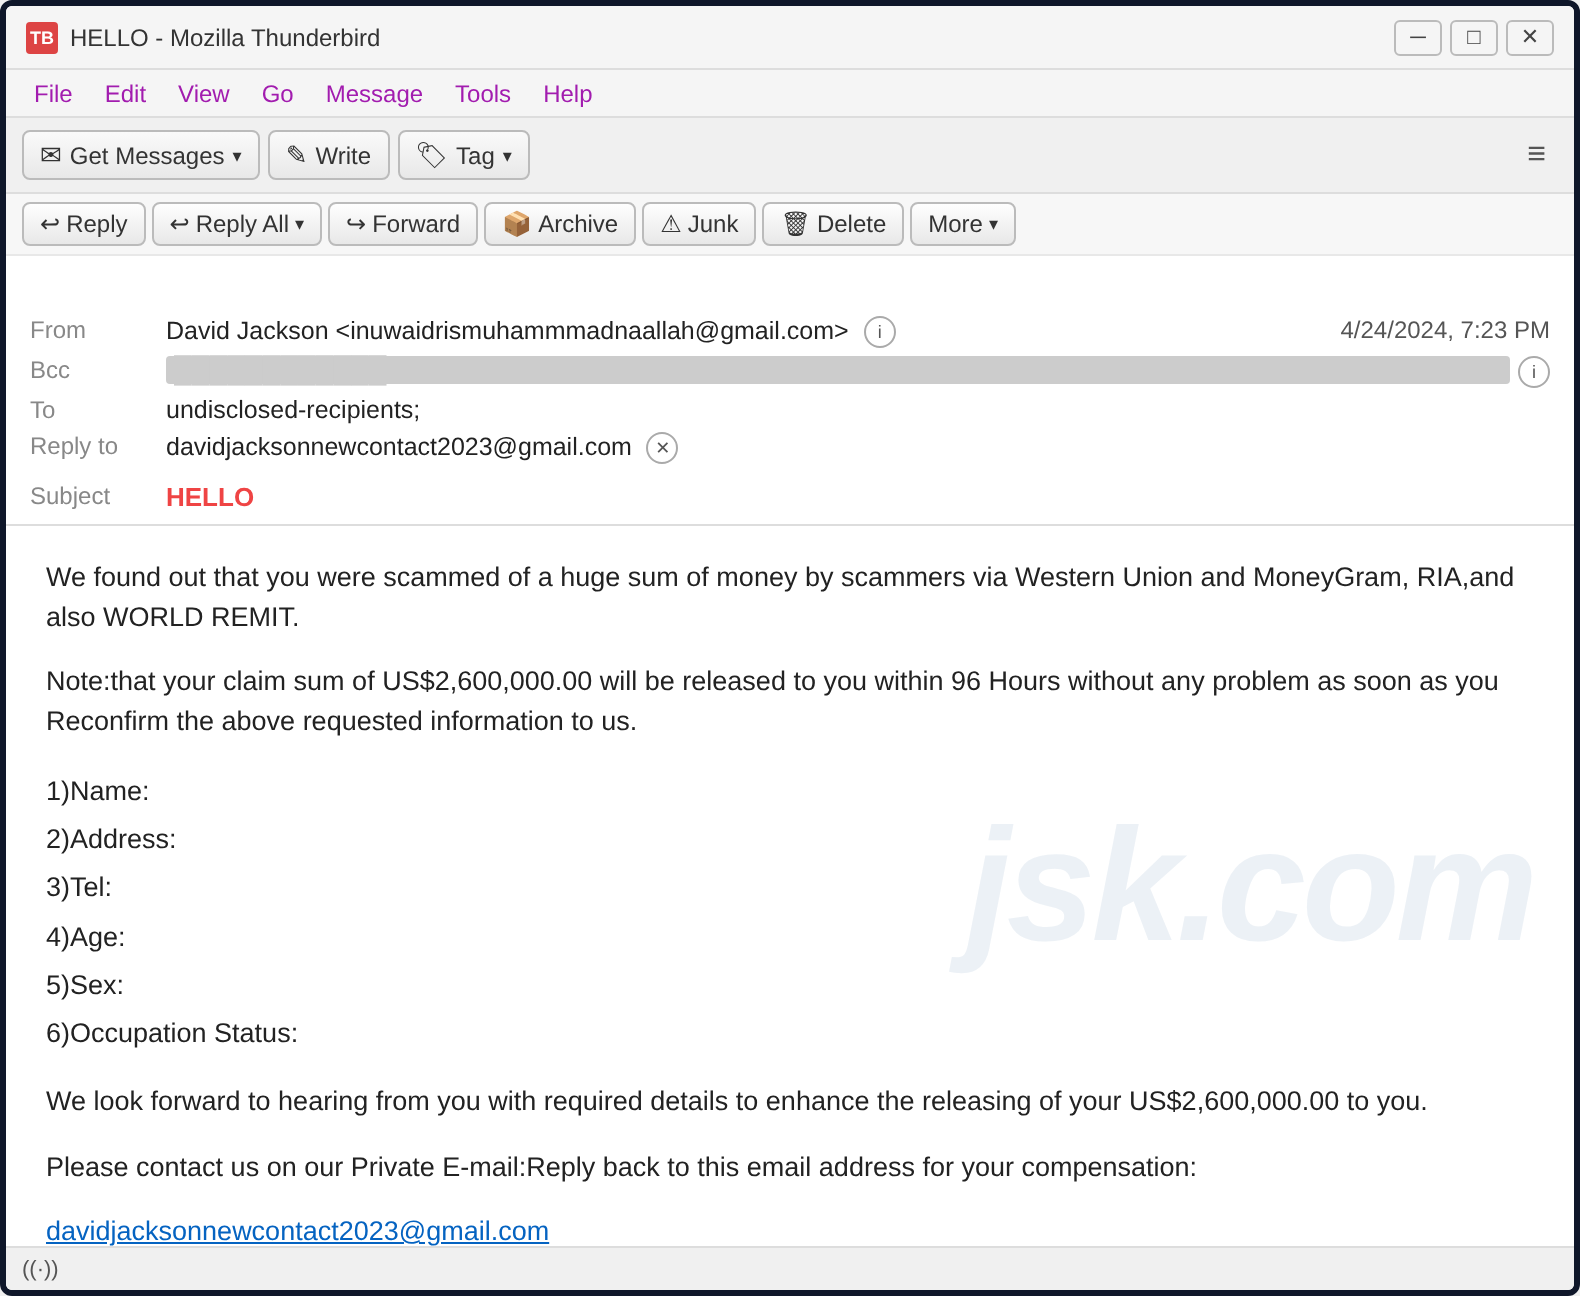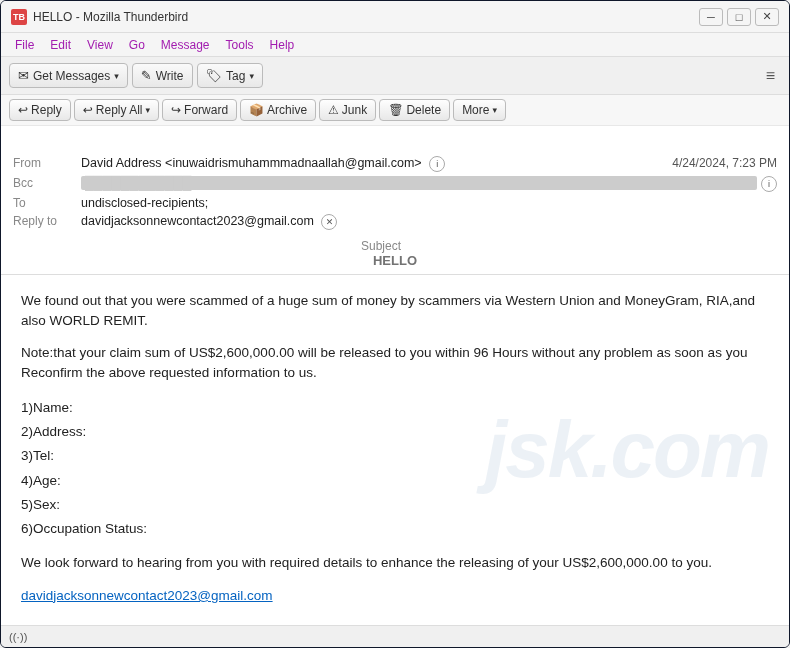--- a/index.html
+++ b/index.html
@@ -9,21 +9,21 @@
       background: #f0f0f0;
       width: 790px;
       height: 648px;
       overflow: hidden;
     }
 
     
     .window {
       width: 790px;
       height: 648px;
-      border: 1px solid #0f172a;
+      border: 3px solid #0f172a;
       border-radius: 6px;
       overflow: hidden;
       display: flex;
       flex-direction: column;
       background: #fff;
     }
 
     .title-bar {
       background: #f5f5f5;
       display: flex;
@@ -206,34 +206,33 @@
       color: #555;
       cursor: pointer;
       margin-left: 4px;
       vertical-align: middle;
     }
 
     .subject-row {
       padding: 3px 12px 6px;
       display: flex;
       align-items: center;
-      flex-direction: column;
     }
 
     .subject-label {
       color: #888;
       width: 68px;
       font-size: 12px;
       flex-shrink: 0;
     }
 
     .subject-value {
       font-weight: bold;
       font-size: 13px;
-      color: #737373;
+      color: #ef4444;
     }
 
     
     .email-body {
       flex: 1;
       overflow-y: auto;
       padding: 16px 20px;
       background: #fff;
       position: relative;
       font-size: 13.5px;
@@ -367,21 +366,21 @@
       <button class="action-btn">
         <span>More</span>
         <span class="arrow">▾</span>
       </button>
     </div>
 
     <div class="header-fields">
       <div class="header-row">
         <span class="header-label">From</span>
         <span class="header-value">
-          <span>David Address</span>
+          <span>David Jackson</span>
           &lt;<span>inuwaidrismuhammmadnaallah@gmail.com</span>&gt;
           <span class="header-icon-btn">i</span>
         </span>
         <span class="header-date">4/24/2024, 7:23 PM</span>
       </div>
       <div class="header-row">
         <span class="header-label">Bcc</span>
         <span class="header-value bcc-value" style="background:#ccc; color:#ccc; border-radius:2px; padding:0 4px;">████████████</span>
         <span class="header-icon-btn" style="margin-left:4px;">i</span>
       </div>
@@ -418,20 +417,21 @@
       <div>1)Name:</div>
       <div>2)Address:</div>
       <div>3)Tel:</div>
       <div>4)Age:</div>
       <div>5)Sex:</div>
       <div>6)Occupation Status:</div>
     </div>
 
     <p>We look forward to hearing from you with required details to enhance the releasing of your US$2,600,000.00 to you.</p>
 
+    <p>Please contact us on our Private E-mail:Reply back to this email address  for your compensation:</p>
 
     <p>
       <a class="link">davidjacksonnewcontact2023@gmail.com</a>
     </p>
 
     <p></p>
 
   </div>
 
   <div class="status-bar">

